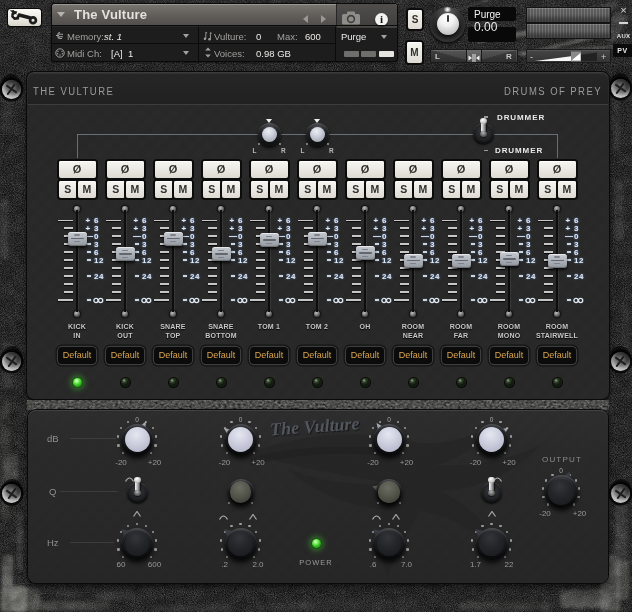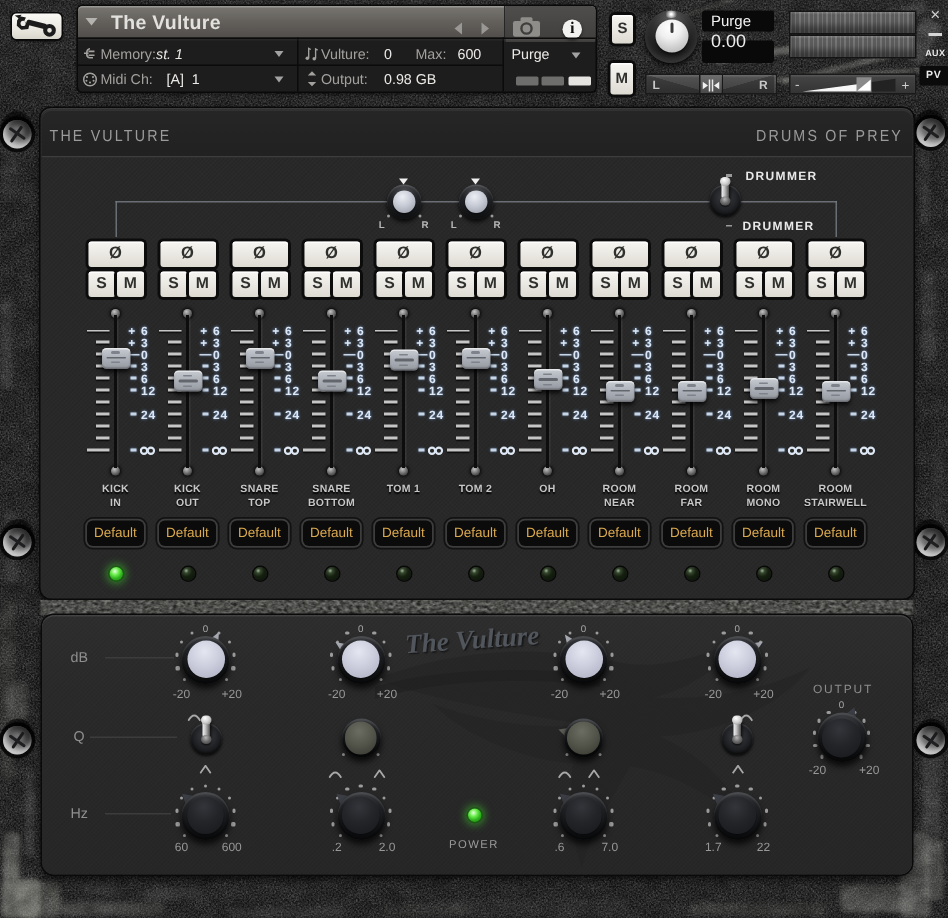--- a/index.html
+++ b/index.html
@@ -124,21 +124,21 @@
 <circle cx="1.9" cy="7.8" r="1.2" fill="#a3a19e"></circle>
       <circle cx="6.5" cy="8.2" r="1.2" fill="#a3a19e"></circle>
 </svg>
 <div class="abs" style="left:214px;top:31px;font-size:9.5px;color:#a3a19e">Vulture:</div>
 <div class="abs" style="left:256px;top:31px;font-size:9.5px;color:#eceae7">0</div>
 <div class="abs" style="left:277px;top:31px;font-size:9.5px;color:#a3a19e">Max:</div>
 <div class="abs" style="left:305px;top:31px;font-size:9.5px;color:#eceae7">600</div>
 <svg class="abs" style="left:204px;top:47px" width="8" height="11" viewBox="0 0 8 11">
 <path d="M4 0.5 L6.8 3.4 H1.2 Z M4 10.5 L6.8 7.6 H1.2 Z" fill="#a3a19e"></path>
 </svg>
-<div class="abs" style="left:214px;top:48px;font-size:9.5px;color:#a3a19e">Output:</div>
+<div class="abs" style="left:214px;top:48px;font-size:9.5px;color:#a3a19e">Voices:</div>
 <div class="abs" style="left:256px;top:48px;font-size:9.5px;color:#eceae7">0.98 GB</div>
 <div class="abs" style="left:341px;top:31px;font-size:9.5px;color:#eceae7">Purge</div>
 <div class="dd" style="left:381px;top:35px;border-left-width:3.5px;border-right-width:3.5px;border-top-width:4.5px"></div>
 <div class="abs" style="left:343.5px;top:51px;width:15px;height:5.5px;background:#6e6e6c;border-radius:1px"></div>
 <div class="abs" style="left:361px;top:51px;width:15px;height:5.5px;background:#6e6e6c;border-radius:1px"></div>
 <div class="abs" style="left:378.5px;top:51px;width:15px;height:5.5px;background:#e6e4e1;border-radius:1px"></div>
 <div class="creambtn" style="left:408px;top:9.5px;width:14px;height:19px;font-size:10px;font-weight:bold;line-height:19px">S</div>
 <div class="creambtn" style="left:407px;top:42px;width:15px;height:21px;font-size:10px;font-weight:bold;line-height:21px">M</div>
 <div class="abs" style="left:430px;top:7px;width:35px;height:35px;border-radius:50%;
 background:radial-gradient(circle at 50% 18%,#606060 0%,#333 35%,#171717 70%,#0e0e0e 100%);

